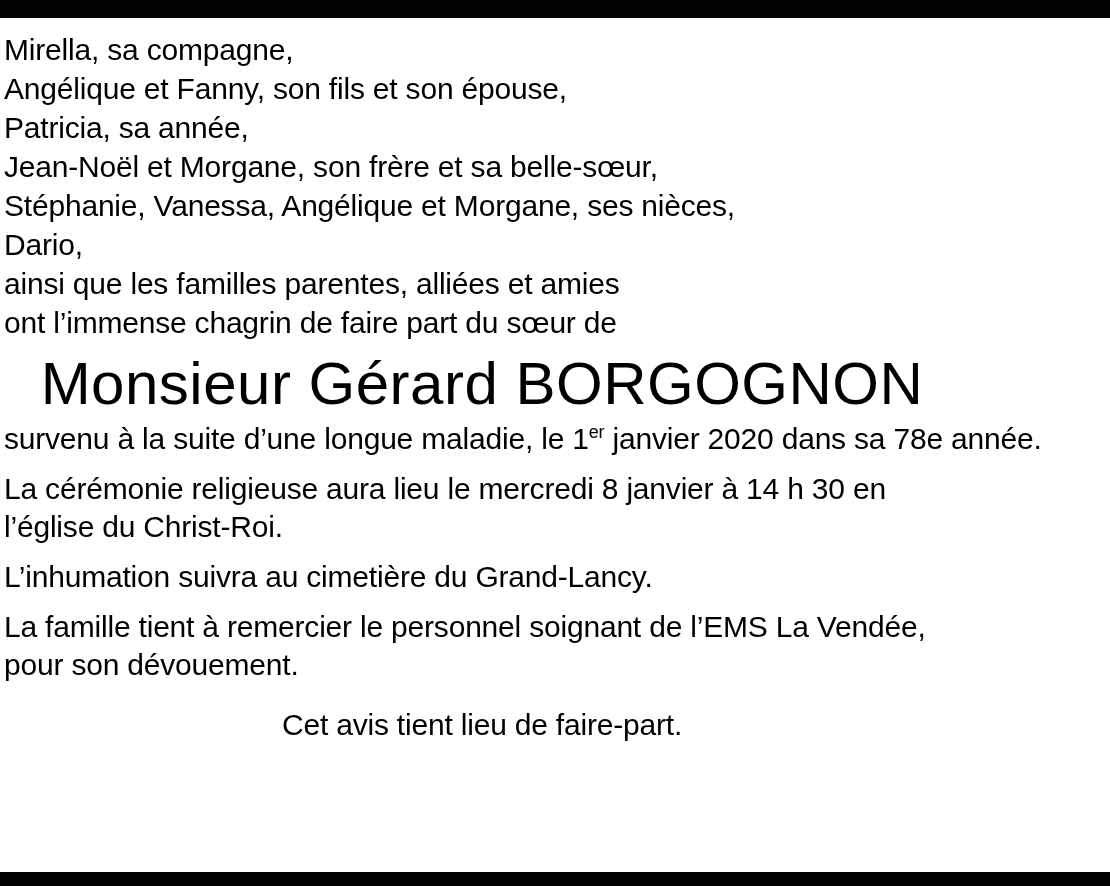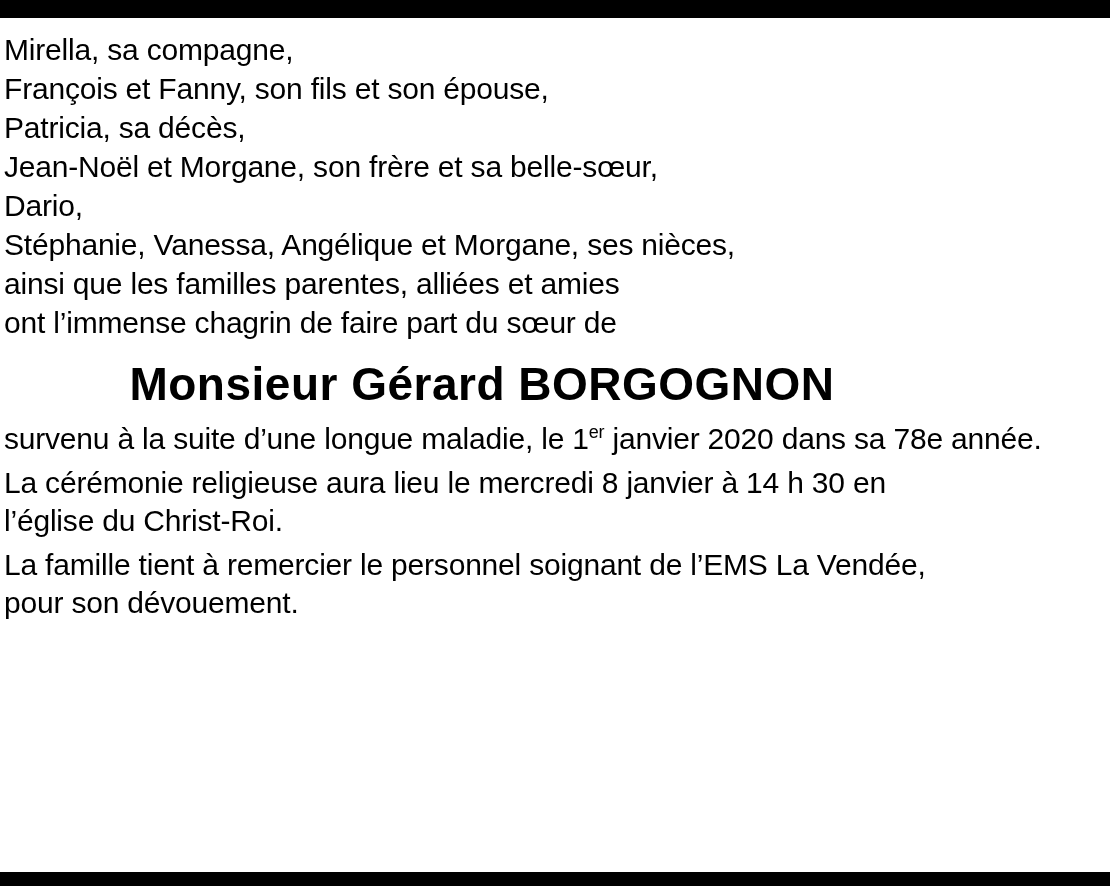--- a/index.html
+++ b/index.html
@@ -50,33 +50,33 @@
     font-size: 30px;
     line-height: 39px;
     letter-spacing: -0.2px;
     white-space: nowrap;
   }
   .family-list .line {
     display: block;
   }
   .deceased-name {
     text-align: center;
-    font-weight: bold;
-    font-size: 46px;
+    font-weight: normal;
+    font-size: 60px;
     line-height: 56px;
     letter-spacing: 0.5px;
     margin-top: 14px;
     margin-bottom: 8px;
     white-space: nowrap;
   }
   .para {
     font-size: 30px;
     line-height: 38px;
     letter-spacing: -0.2px;
-    margin-top: 6px;
+    margin-top: 12px;
   }
   .para.first {
     margin-top: 6px;
     white-space: nowrap;
   }
   .para sup {
     font-size: 18px;
     vertical-align: super;
     line-height: 0;
   }
@@ -92,36 +92,38 @@
 <body>
 
 <div class="notice">
 
   <div class="rule-top"></div>
 
   <div class="content">
 
     <div class="family-list">
       <span class="line">Mirella, sa compagne,</span>
-      <span class="line">François et Fanny, son fils et son épouse,</span>
-      <span class="line">Patricia, sa décès,</span>
+      <span class="line">Angélique et Fanny, son fils et son épouse,</span>
+      <span class="line">Patricia, sa année,</span>
       <span class="line">Jean-Noël et Morgane, son frère et sa belle-sœur,</span>
+      <span class="line">Stéphanie, Vanessa, Angélique et Morgane, ses nièces,</span>
       <span class="line">Dario,</span>
-      <span class="line">Stéphanie, Vanessa, Angélique et Morgane, ses nièces,</span>
       <span class="line">ainsi que les familles parentes, alliées et amies</span>
       <span class="line">ont l’immense chagrin de faire part du sœur de</span>
     </div>
 
     <div class="deceased-name">Monsieur Gérard BORGOGNON</div>
 
     <div class="para first"><span>survenu à la suite d’une longue maladie, le 1</span><sup>er</sup><span> janvier 2020 dans sa 78e année.</span></div>
 
     <div class="para">La cérémonie religieuse aura lieu le mercredi 8 janvier à 14 h 30 en l’église du Christ-Roi.</div>
 
+    <div class="para">L’inhumation suivra au cimetière du Grand-Lancy.</div>
 
     <div class="para">La famille tient à remercier le personnel soignant de l’EMS La Vendée, pour son dévouement.</div>
 
+    <div class="closing">Cet avis tient lieu de faire-part.</div>
 
   </div>
 
   <div class="rule-bottom"></div>
 
 </div>
 
 </body></html>

